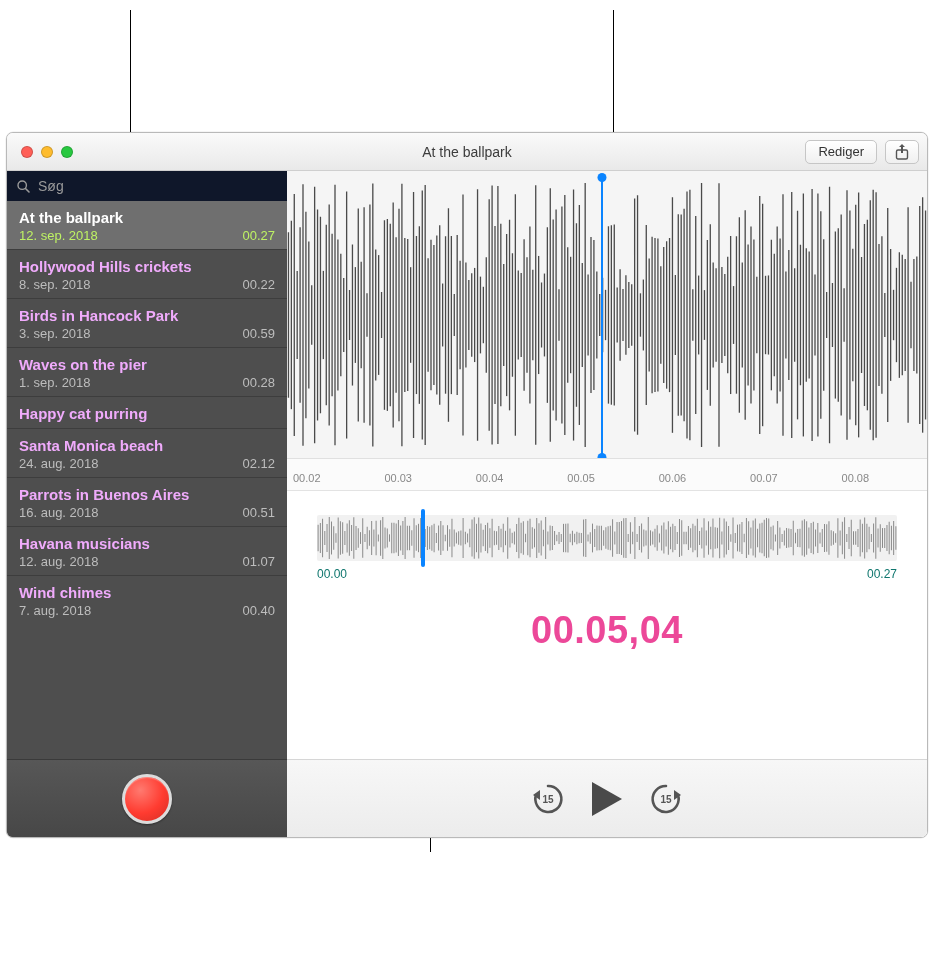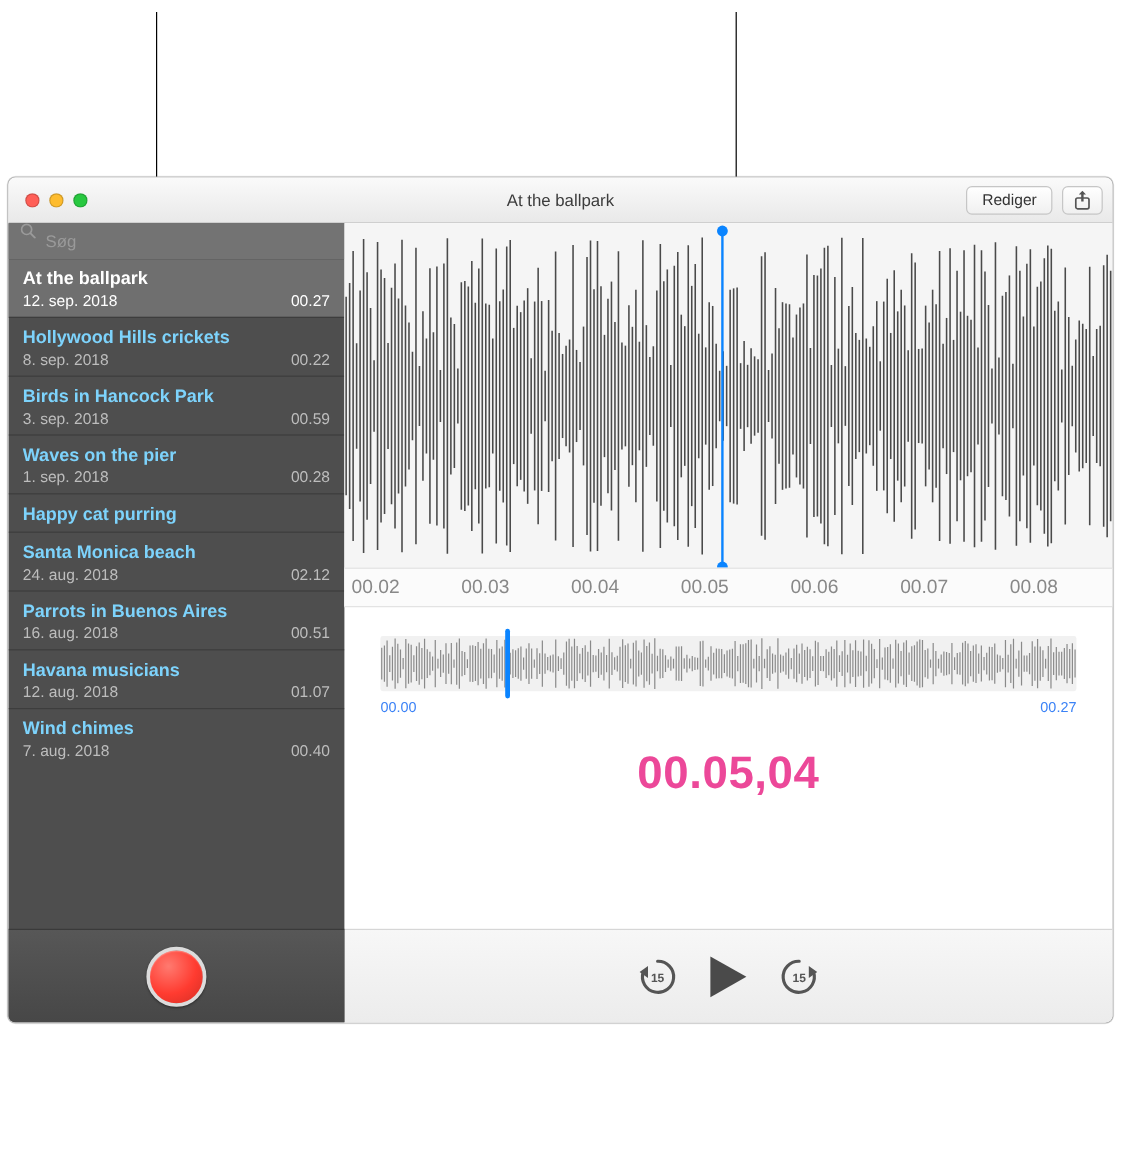--- a/index.html
+++ b/index.html
@@ -15,21 +15,21 @@
 
   .window {
     position: absolute;
     left: 6px; top: 132px;
     width: 922px; height: 706px;
     border: 1px solid #b9b9b9;
     border-radius: 7px;
     overflow: hidden;
     background: #fff;
     box-shadow: 0 0 0 0.5px rgba(0,0,0,0.08);
-    display: flex; flex-direction: column; margin-top: 15px;
+    display: flex; flex-direction: column;
   }
 
   
   .titlebar {
     height: 38px;
     background: linear-gradient(#fafafa, #e9e9e9);
     border-bottom: 1px solid #cfcfcf;
     display: flex; align-items: center;
     position: relative;
     padding: 0 8px;
@@ -57,43 +57,43 @@
   
   .sidebar {
     width: 280px;
     background: #4e4e4e;
     color: #e9e9e9;
     display: flex; flex-direction: column;
     position: relative;
   }
   .search {
     height: 30px; margin: 0;
-    background: #737373;
-    display: flex; 
+    background: #0f172a;
+    display: flex; align-items: center;
     padding: 0 10px; gap: 8px;
     color: #9a9a9a; font-size: 14px;
   }
   .search svg { flex: 0 0 auto; }
   .search input {
     flex: 1; background: transparent; border: none; outline: none;
     color: #e0e0e0; font-size: 14px;
   }
   .search input::placeholder { color: #9a9a9a; }
 
   .list { flex: 1; overflow: hidden; }
   .row {
     padding: 8px 12px 6px 12px;
     border-top: 1px solid #3d3d3d;
   }
   .row:first-child { border-top: none; }
   .row.selected { background: #6f6f6f; }
-  .row-title { font-size: 15px; font-weight: 600; color: #7dd3fc; }
+  .row-title { font-size: 15px; font-weight: 600; color: #f0abfc; }
   .row-sub { display: flex; justify-content: space-between; font-size: 13px; color: #bdbdbd; margin-top: 2px; }
   .row.selected .row-title { color: #ffffff; }
-  .row.selected .row-sub { color: #ffffff; }
+  .row.selected .row-sub { color: #bef264; }
 
   .sidebar-footer {
     height: 78px;
     background: linear-gradient(#575757,#474747);
     border-top: 1px solid #3a3a3a;
     display: flex; align-items: center; justify-content: center;
   }
   .record-btn {
     width: 50px; height: 50px;
     border-radius: 50%;
@@ -105,36 +105,36 @@
   
   .main {
     flex: 1; min-width: 0;
     display: flex; flex-direction: column;
     background: #fff;
   }
 
   .wave-area { position: relative; height: 320px; background: #f5f5f5; border-bottom: 1px solid #e3e3e3; }
   .wave-svg { position: absolute; inset: 0; }
   .ruler { position: absolute; left: 0; right: 0; bottom: 0; height: 32px; background: #fbfbfb; border-top: 1px solid #e0e0e0; }
-  .ruler-labels { position: absolute; left: 0; right: 0; bottom: 6px; display: flex; font-size: 16px; color: #888; }
+  .ruler-labels { position: absolute; left: 0; right: 0; bottom: 6px; display: flex; font-size: 11px; color: #888; }
   .ruler-labels span { flex: 1; text-align: left; padding-left: 6px; }
 
   .playhead { position: absolute; top: 6px; bottom: 32px; width: 2px; background: #0a84ff; }
   .playhead::before, .playhead::after {
     content: ""; position: absolute; left: 50%; transform: translateX(-50%);
     width: 9px; height: 9px; background: #0a84ff; border-radius: 50%;
   }
   .playhead::before { top: -4px; }
   .playhead::after { bottom: -4px; }
 
   .overview { padding: 24px 30px 0 30px; }
   .overview-track { position: relative; height: 46px; background: #f1f1f1; border-radius: 2px; overflow: visible; }
   .overview-svg { position: absolute; inset: 0; }
   .overview-playhead { position: absolute; top: -6px; bottom: -6px; width: 4px; background: #0a84ff; border-radius: 2px; }
-  .overview-labels { display: flex; justify-content: space-between; font-size: 12px; color: #3b82f6; margin-top: 6px; }
+  .overview-labels { display: flex; justify-content: space-between; font-size: 12px; color: #0f766e; margin-top: 6px; }
 
   .big-time { text-align: center; font-size: 38px; font-weight: 700; color: #ec4899; margin-top: 28px; letter-spacing: 0.5px; }
 
   .controls {
     margin-top: auto;
     height: 78px;
     background: linear-gradient(#f7f7f7,#ececec);
     border-top: 1px solid #d6d6d6;
     display: flex; align-items: center; justify-content: center; gap: 24px;
   }

